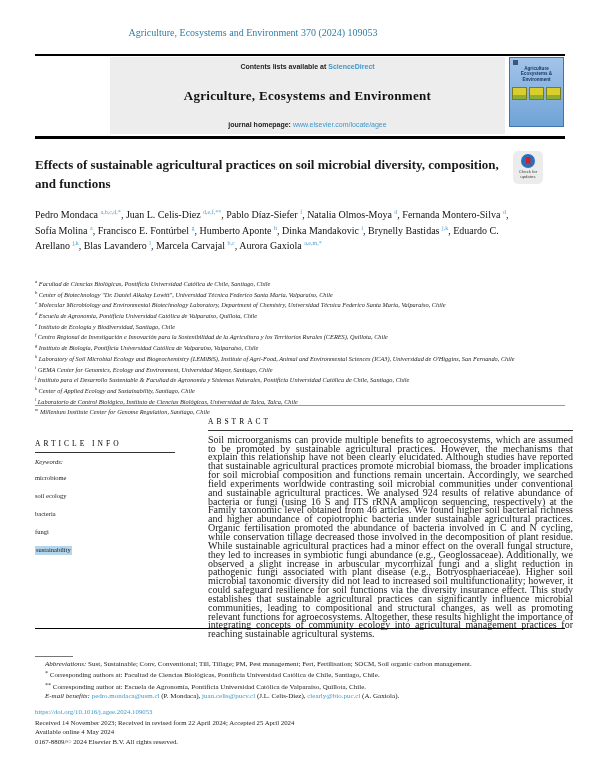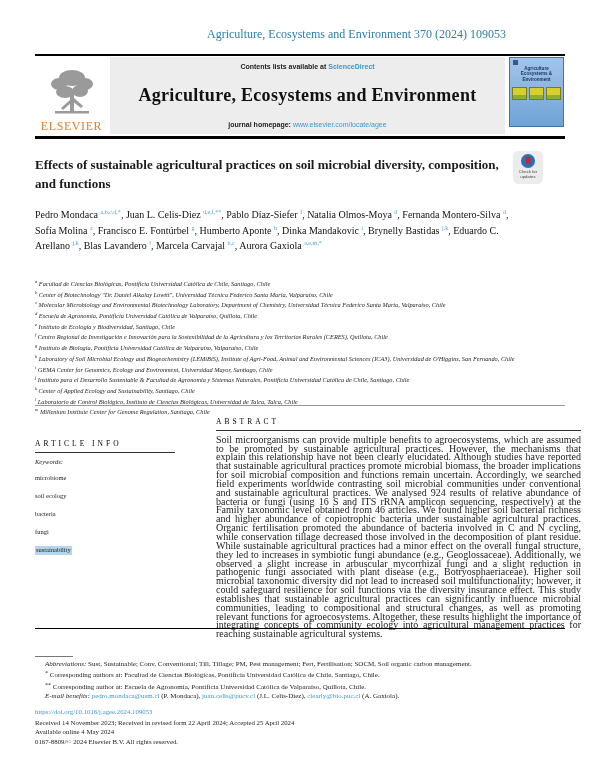--- a/index.html
+++ b/index.html
@@ -1,36 +1,36 @@
 <!DOCTYPE html>
 <html><head>
 <meta charset="utf-8">
 <style>
   html,body{margin:0;padding:0;background:#fff;}
   .page{position:relative;width:600px;height:780px;background:#ffffff;overflow:hidden;
         font-family:"Liberation Serif", serif;color:#1a1a1a;}
 
   
-  .citation{position:absolute;top:27px;left:0;width:506px;text-align:right;
-            font-size:12px;color:#2f7ea8;}
+  .citation{position:absolute;top:27px;left:0;width:506px;text-align:center;
+            font-size:10px;color:#2f7ea8;}
 
   
   .rule-top{position:absolute;top:54px;left:35px;width:530px;height:1.5px;background:#000;}
   .rule-thick{position:absolute;top:136px;left:35px;width:530px;height:2.5px;background:#000;}
   .rule-affil{position:absolute;top:405px;left:35px;width:530px;height:0.7px;background:#999;}
   .rule-abs-bottom{position:absolute;top:628px;left:35px;width:530px;height:1.2px;background:#000;}
   .rule-footnote{position:absolute;top:656px;left:35px;width:38px;height:0.7px;background:#777;}
 
   
   .banner-gray{position:absolute;top:57px;left:110px;width:395px;height:77px;background:#ededed;
                display:flex;flex-direction:column;justify-content:space-between;align-items:center;
                padding:6px 0;box-sizing:border-box;}
   .contents-line{font-family:"Liberation Sans",sans-serif;font-size:7px;font-weight:700;color:#222;}
   .contents-line .sd{color:#3e97c9;}
-  .journal-title{font-size:18px;font-weight:600;letter-spacing:0.3px;color:#111;}
+  .journal-title{font-size:13px;font-weight:600;letter-spacing:0.3px;color:#111;}
   .homepage-line{font-family:"Liberation Sans",sans-serif;font-size:7px;font-weight:700;color:#222;}
   .homepage-line .url{color:#3e97c9;font-weight:400;}
 
   
   .elsevier{position:absolute;top:58px;left:35px;width:73px;height:76px;background:#fff;
             display:flex;flex-direction:column;align-items:center;justify-content:flex-end;}
   .elsevier svg{display:block;}
   .elsevier-word{font-size:12px;letter-spacing:0.6px;color:#ec7c26;font-weight:400;margin-top:1px;}
 
   
@@ -58,21 +58,21 @@
   .authors{position:absolute;top:206px;left:35px;width:488px;font-size:10px;line-height:13.2px;color:#111;}
   .authors sup{font-size:6px;color:#54a1d6;}
 
   
   .affiliations{position:absolute;top:278px;left:35px;width:530px;
                 font-size:6.3px;line-height:8.6px;font-style:italic;color:#222;}
   .affiliations sup{font-size:4.6px;color:#222;}
 
   
   .col-left{position:absolute;top:439px;left:35px;width:140px;}
-  .col-right{position:absolute;top:417px;left:216px;width:365px;}
+  .col-right{position:absolute;top:417px;left:208px;width:365px;}
   .sec-heading{font-size:7.5px;letter-spacing:3px;color:#000;}
   .sec-rule{height:1.2px;background:#333;margin-top:3.5px;margin-bottom:5px;}
   .kw-label{font-size:6.5px;font-style:italic;line-height:8.8px;color:#222;}
   .kw-item{font-size:6.5px;line-height:8.8px;color:#222;}
   .kw-item.highlight{background:#b5d5ec;display:inline-block;padding:0 1px;}
   .abstract-text{font-size:10px;line-height:8.85px;text-align:justify;color:#1c1c1c;}
 
   
   .footnotes{position:absolute;top:660px;left:35px;width:530px;font-size:7px;line-height:9.3px;color:#1c1c1c;}
   .fn-line{padding-left:10px;text-indent:0;}
@@ -87,38 +87,20 @@
 </style>
 </head>
 <body>
 
 <div class="page">
 
   <div class="citation">Agriculture, Ecosystems and Environment 370 (2024) 109053</div>
 
   <div class="rule-top"></div>
 
-  <div class="elsevier">
-    <span>
-      <svg width="46" height="50" viewBox="0 0 46 50">
-        <g fill="#9a9a9a">
-          <ellipse cx="23" cy="10" rx="13" ry="8"></ellipse>
-          <ellipse cx="10" cy="16" rx="8" ry="6"></ellipse>
-          <ellipse cx="36" cy="16" rx="8" ry="6"></ellipse>
-          <ellipse cx="16" cy="24" rx="9" ry="6"></ellipse>
-          <ellipse cx="31" cy="23" rx="8" ry="6"></ellipse>
-          <rect x="21" y="24" width="4" height="20"></rect>
-          <path d="M21 32 L12 40 L14 42 L23 34 Z"></path>
-          <path d="M25 30 L34 38 L32 40 L23 33 Z"></path>
-          <rect x="6" y="43" width="34" height="2.5"></rect>
-        </g>
-      </svg>
-    </span>
-    <span class="elsevier-word">ELSEVIER</span>
-  </div>
 
   <div class="banner-gray">
     <div class="contents-line">
       <span>Contents lists available at </span><span class="sd">ScienceDirect</span>
     </div>
     <div class="journal-title">Agriculture, Ecosystems and Environment</div>
     <div class="homepage-line">
       <span>journal homepage: </span><span class="url">www.elsevier.com/locate/agee</span>
     </div>
   </div>

